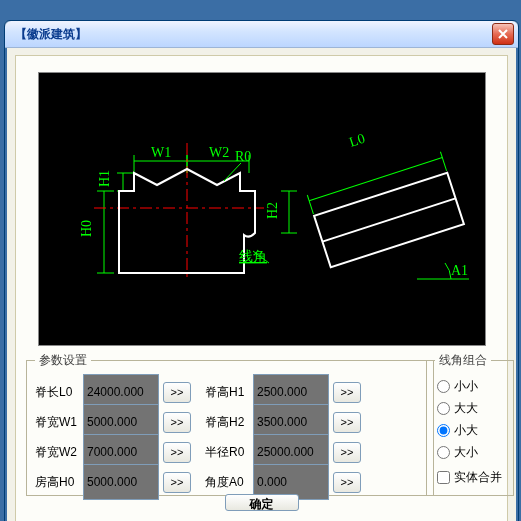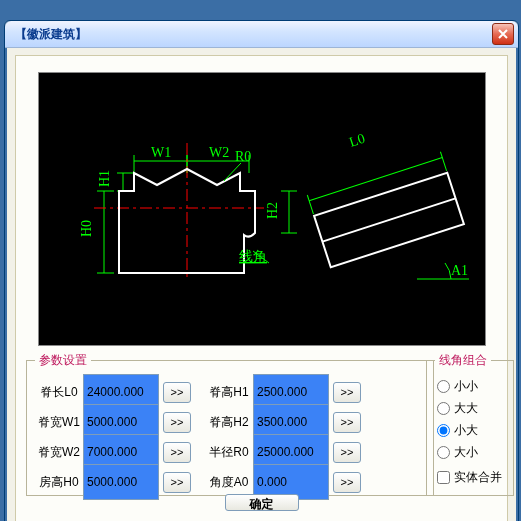--- a/index.html
+++ b/index.html
@@ -6,27 +6,27 @@
   body{background:#3b6ea5;width:521px;height:521px;overflow:hidden;}
   .window{position:absolute;left:4px;top:4px;width:513px;height:513px;background:#f2f1e8;border:1px solid #003c74;border-radius:6px;box-shadow:0 0 0 2px #3b6ea5 inset;margin-top:16px;}
   .titlebar{height:26px;background:linear-gradient(#f0f4ff,#d3e5ff 40%,#bcd6ff);border-bottom:1px solid #9db5d6;border-radius:6px 6px 0 0;display:flex;align-items:center;padding:0 4px;}
   .titlebar .title{color:#0a3b8e;font-weight:bold;flex:1;padding-left:6px;font-size:12px;}
   .close-btn{width:20px;height:20px;background:linear-gradient(#f6c3b8,#e66a53 50%,#cf3015);border:1px solid #8b2a15;border-radius:3px;color:#fff;display:flex;align-items:center;justify-content:center;font-weight:bold;cursor:pointer;}
   .content{position:absolute;left:10px;top:34px;right:10px;bottom:10px;background:#fdfdf9;border:1px solid #cfcaa9;}
   
   .preview{position:absolute;left:22px;top:16px;width:446px;height:272px;background:#000;border:1px solid #888;}
   
   fieldset{position:absolute;border:1px solid #b8b49a;margin:0;padding:6px 8px 8px 8px;}
-  fieldset legend{color:#be185d;padding:0 4px;background:#fdfdf9;}
+  fieldset legend{color:#404040;padding:0 4px;background:#fdfdf9;}
   
   .params{left:10px;top:296px;width:390px;height:128px;}
   .row{display:flex;align-items:center;height:26px;margin-top:4px;}
   .cell{display:flex;align-items:center;}
-  .lbl{width:48px;text-align:center;}
-  input.val{width:68px;height:18px;border:1px solid #7f9db9;padding:8px 3px;font-size:12px;background:#3b82f6;}
+  .lbl{width:48px;text-align:left;}
+  input.val{width:68px;height:18px;border:1px solid #7f9db9;padding:8px 3px;font-size:12px;background:#737373;}
   button.spin{width:28px;height:21px;margin-left:4px;border:1px solid #7f9db9;background:linear-gradient(#fff,#e8e8e0);border-radius:3px;cursor:pointer;font-size:11px;padding:0;line-height:17px;}
   .gap{width:14px;}
   
   .combo{left:410px;top:296px;width:70px;height:128px;}
   .radio-row{display:flex;align-items:center;height:22px;}
   .radio-row input{margin:0 4px 0 2px;}
   .chk-row{display:flex;align-items:center;margin-top:6px;}
   .chk-row input{margin:0 4px 0 2px;}
   
   .footer{position:absolute;left:0;right:0;bottom:12px;display:flex;justify-content:center;gap:22px;}

